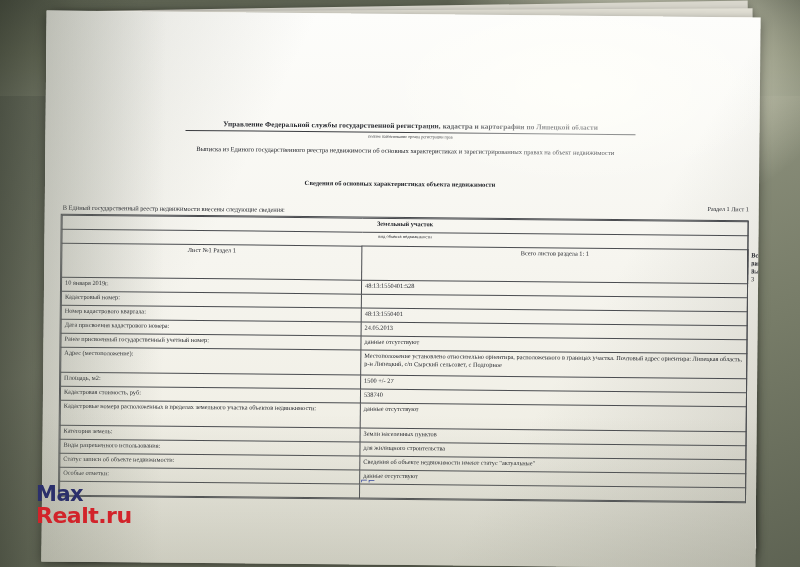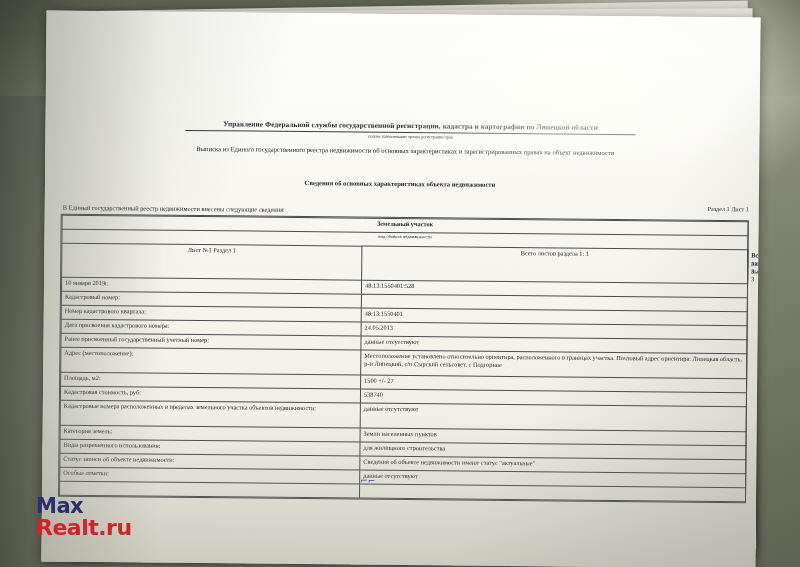--- a/index.html
+++ b/index.html
@@ -184,21 +184,20 @@
 
   
   .watermark {
     position: absolute;
     left: 36px;
     top: 484px;
     font-family: "DejaVu Sans", sans-serif;
     font-weight: bold;
     line-height: 0.98;
     letter-spacing: -0.5px;
-    margin-top: 12px;
   }
   .wm-line1 { font-size: 21px; color: #2b2f6b; }
   .wm-line2 { font-size: 22px; color: #d2232a; }
 
   
   .pen-mark {
     position: absolute;
     left: 318px; top: 462px;
     width: 26px; height: 10px;
     color: #2b3fa0;

